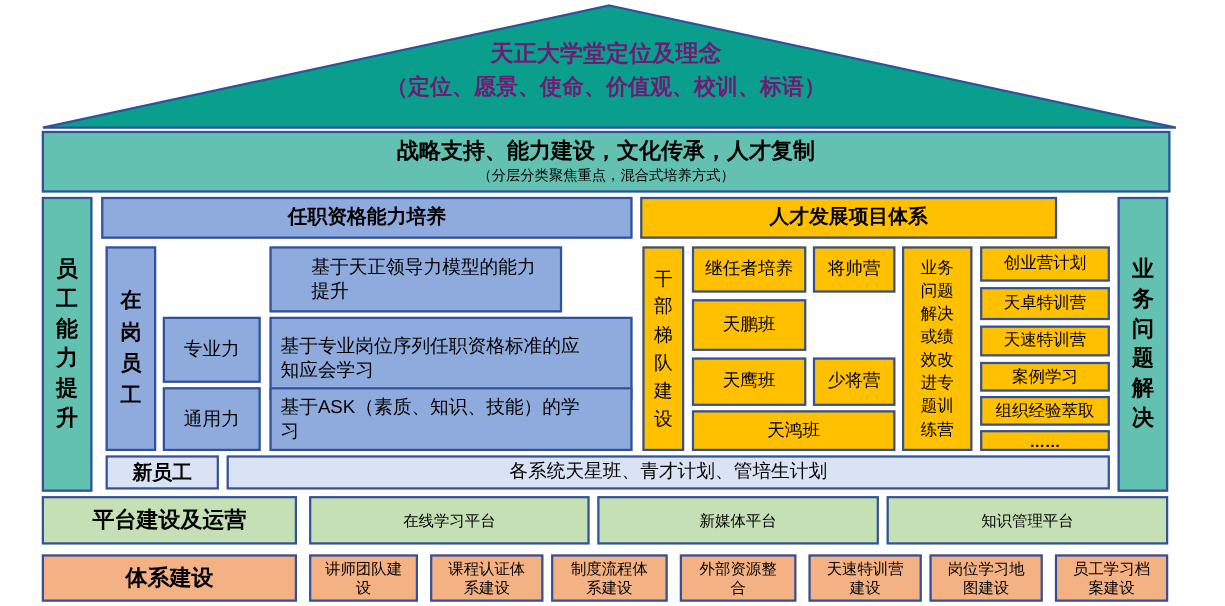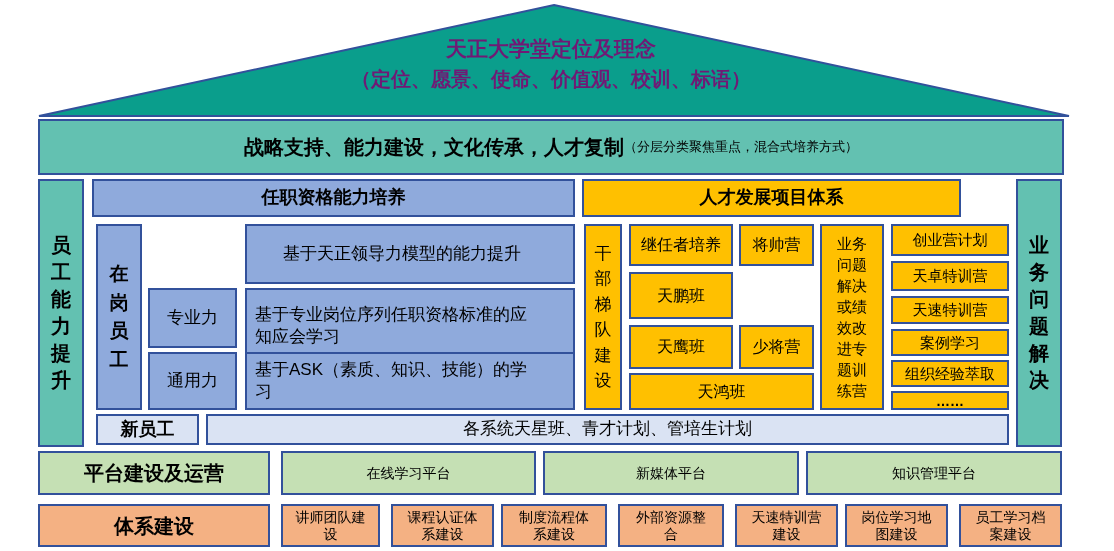--- a/index.html
+++ b/index.html
@@ -25,21 +25,21 @@
   }
   .teal{background:var(--teal);}
   .blue{background:var(--blue);}
   .lblue{background:var(--lblue);}
   .yellow{background:var(--yellow);}
   .green{background:var(--green);}
   .salmon{background:var(--salmon);}
   .bold{font-weight:700;}
   .desc{justify-content:flex-start;text-align:left;padding:0 8px;white-space:pre-line;line-height:1.3;}
   [data-wrap]{white-space:pre-line;}
-  .col{}
+  .col{flex-direction:column;}
   .rooftext{position:absolute;left:0;top:34px;width:1102px;text-align:center;color:#701a75;font-weight:700;z-index:2;}
   .rt1{font-size:21px;line-height:30px;}
   .rt2{font-size:20px;line-height:30px;}
   .bt1{font-size:20px;font-weight:700;line-height:26px;}
   .bt2{font-size:13px;line-height:18px;}
 </style>
 </head>
 <body>
 
 <div class="canvas">
@@ -70,21 +70,21 @@
 解
 决</div>
 
   <div class="box blue bold" style="left:92px;top:179px;width:483px;height:38px;font-size:18px;">任职资格能力培养</div>
 
   <div class="box blue bold" style="left:96px;top:224px;width:46px;height:186px;font-size:19px;line-height:1.5;" data-wrap="1">在
 岗
 员
 工</div>
 
-  <div class="box blue desc" style="left:245px;top:224px;width:330px;height:60px;font-size:17px;padding-left:36px;">基于天正领导力模型的能力提升</div>
+  <div class="box blue desc" style="left:245px;top:224px;width:266px;height:60px;font-size:17px;padding-left:36px;">基于天正领导力模型的能力提升</div>
 
   <div class="box blue" style="left:148px;top:288px;width:89px;height:60px;font-size:17px;">专业力</div>
   <div class="box blue desc" style="left:245px;top:288px;width:330px;height:76px;font-size:17px;" data-wrap="16">基于专业岗位序列任职资格标准的应
 知应会学习</div>
 
   <div class="box blue" style="left:148px;top:352px;width:89px;height:58px;font-size:17px;">通用力</div>
   <div class="box blue desc" style="left:245px;top:352px;width:330px;height:58px;font-size:17px;" data-wrap="17">基于ASK（素质、知识、技能）的学
 习</div>
 
   <div class="box lblue bold" style="left:96px;top:414px;width:103px;height:31px;font-size:18px;">新员工</div>

